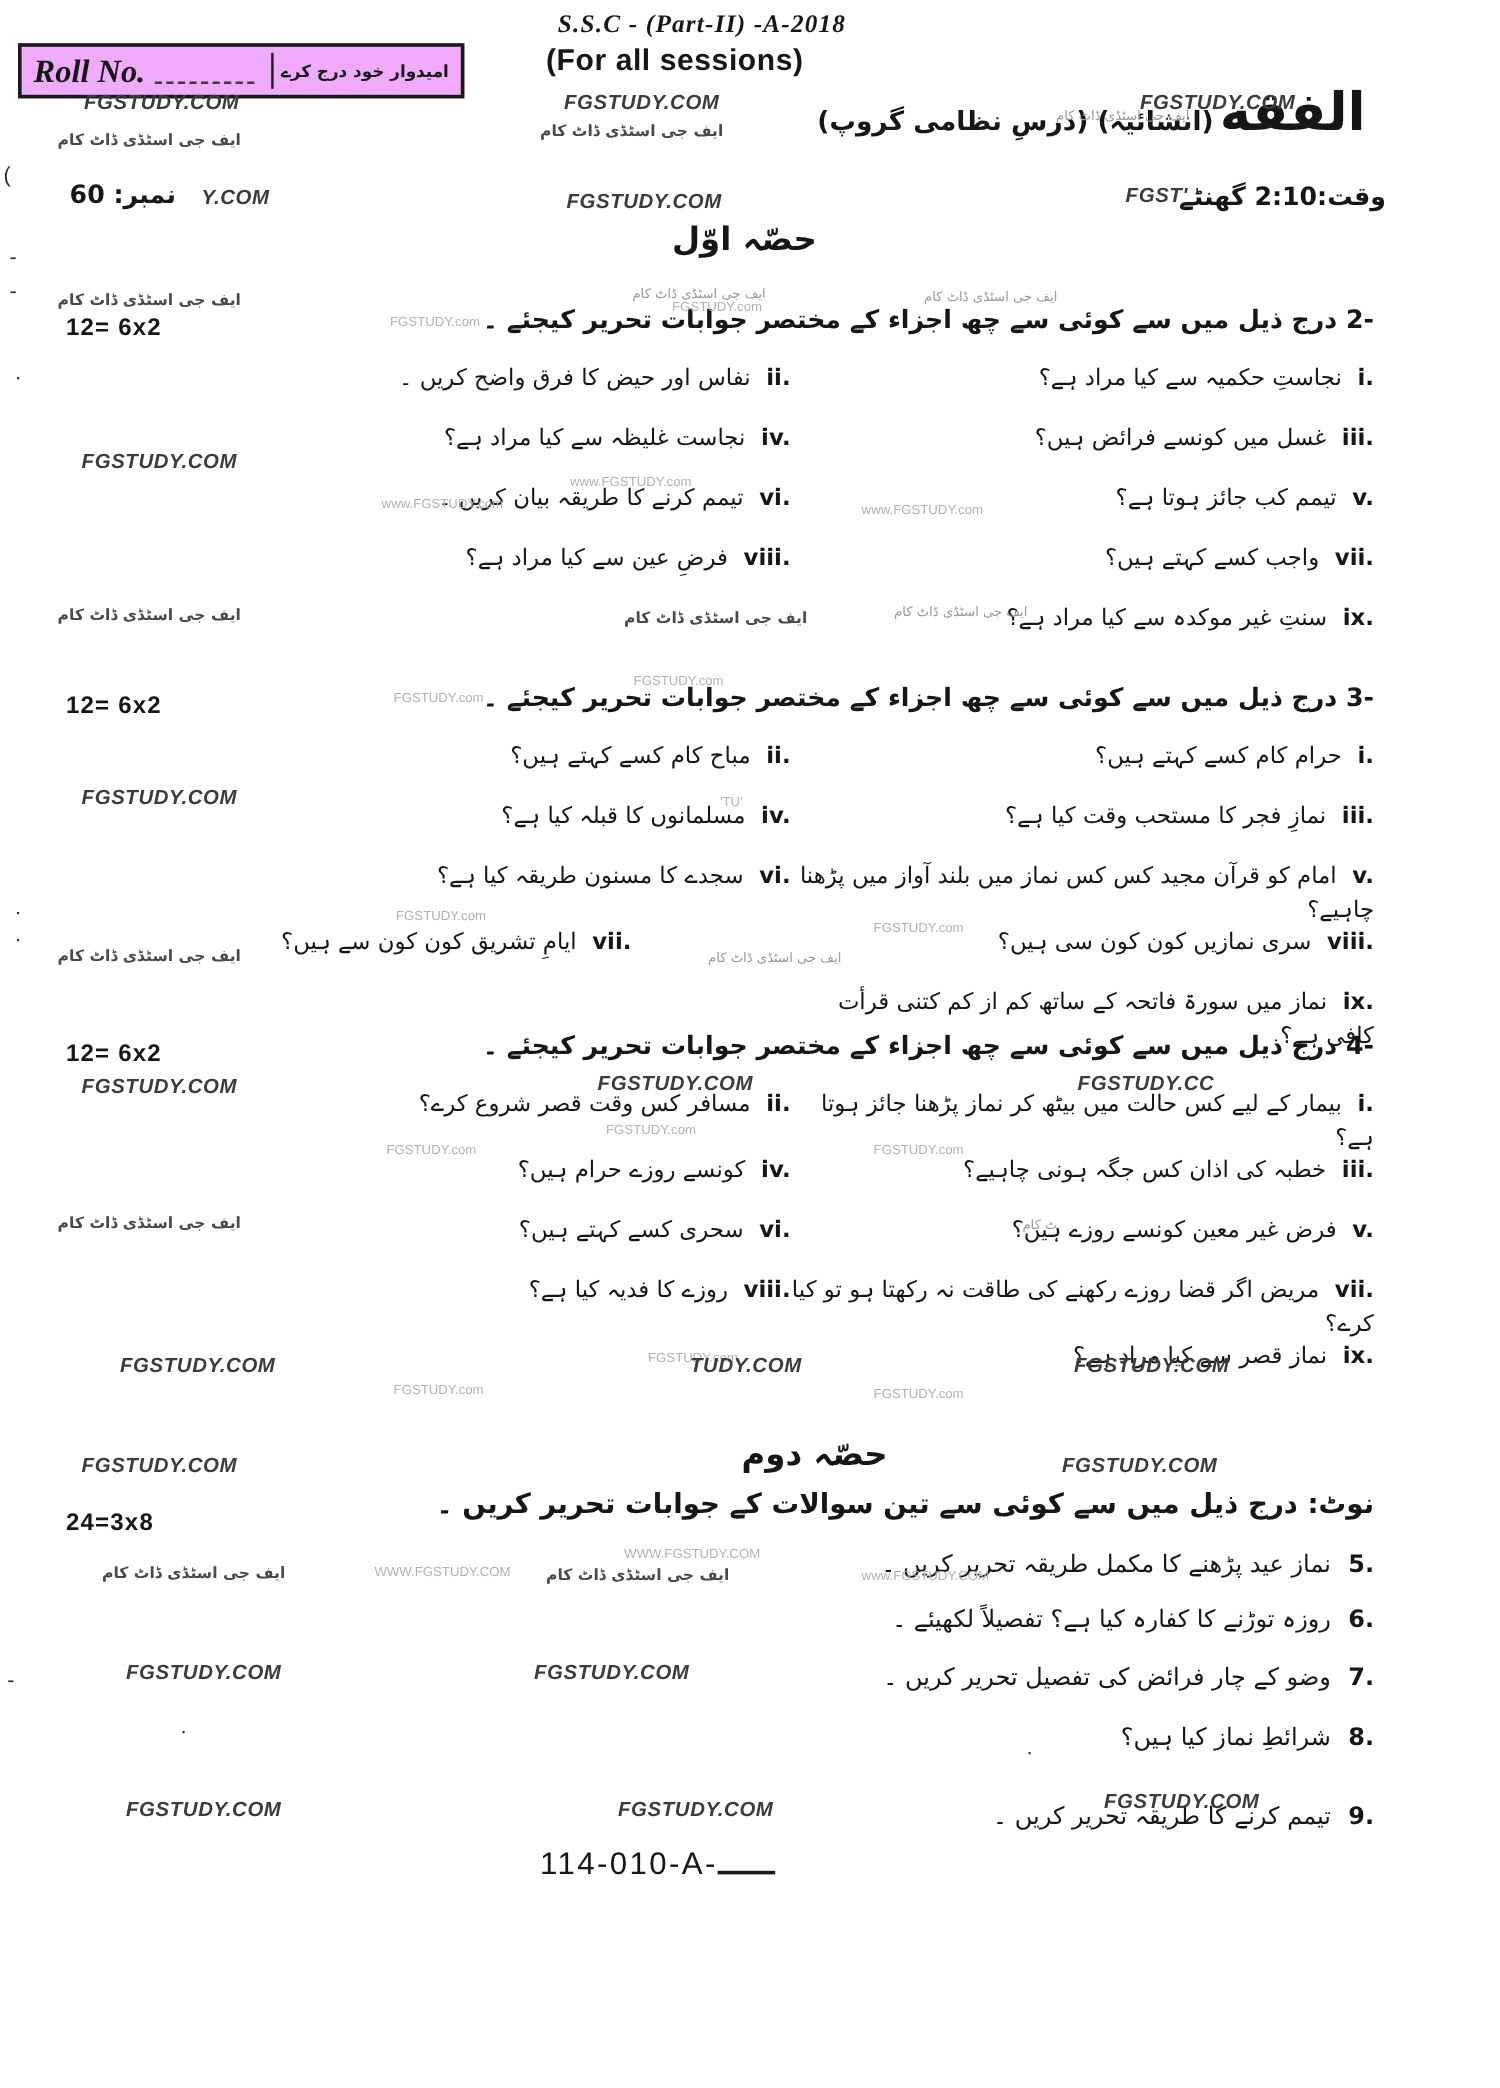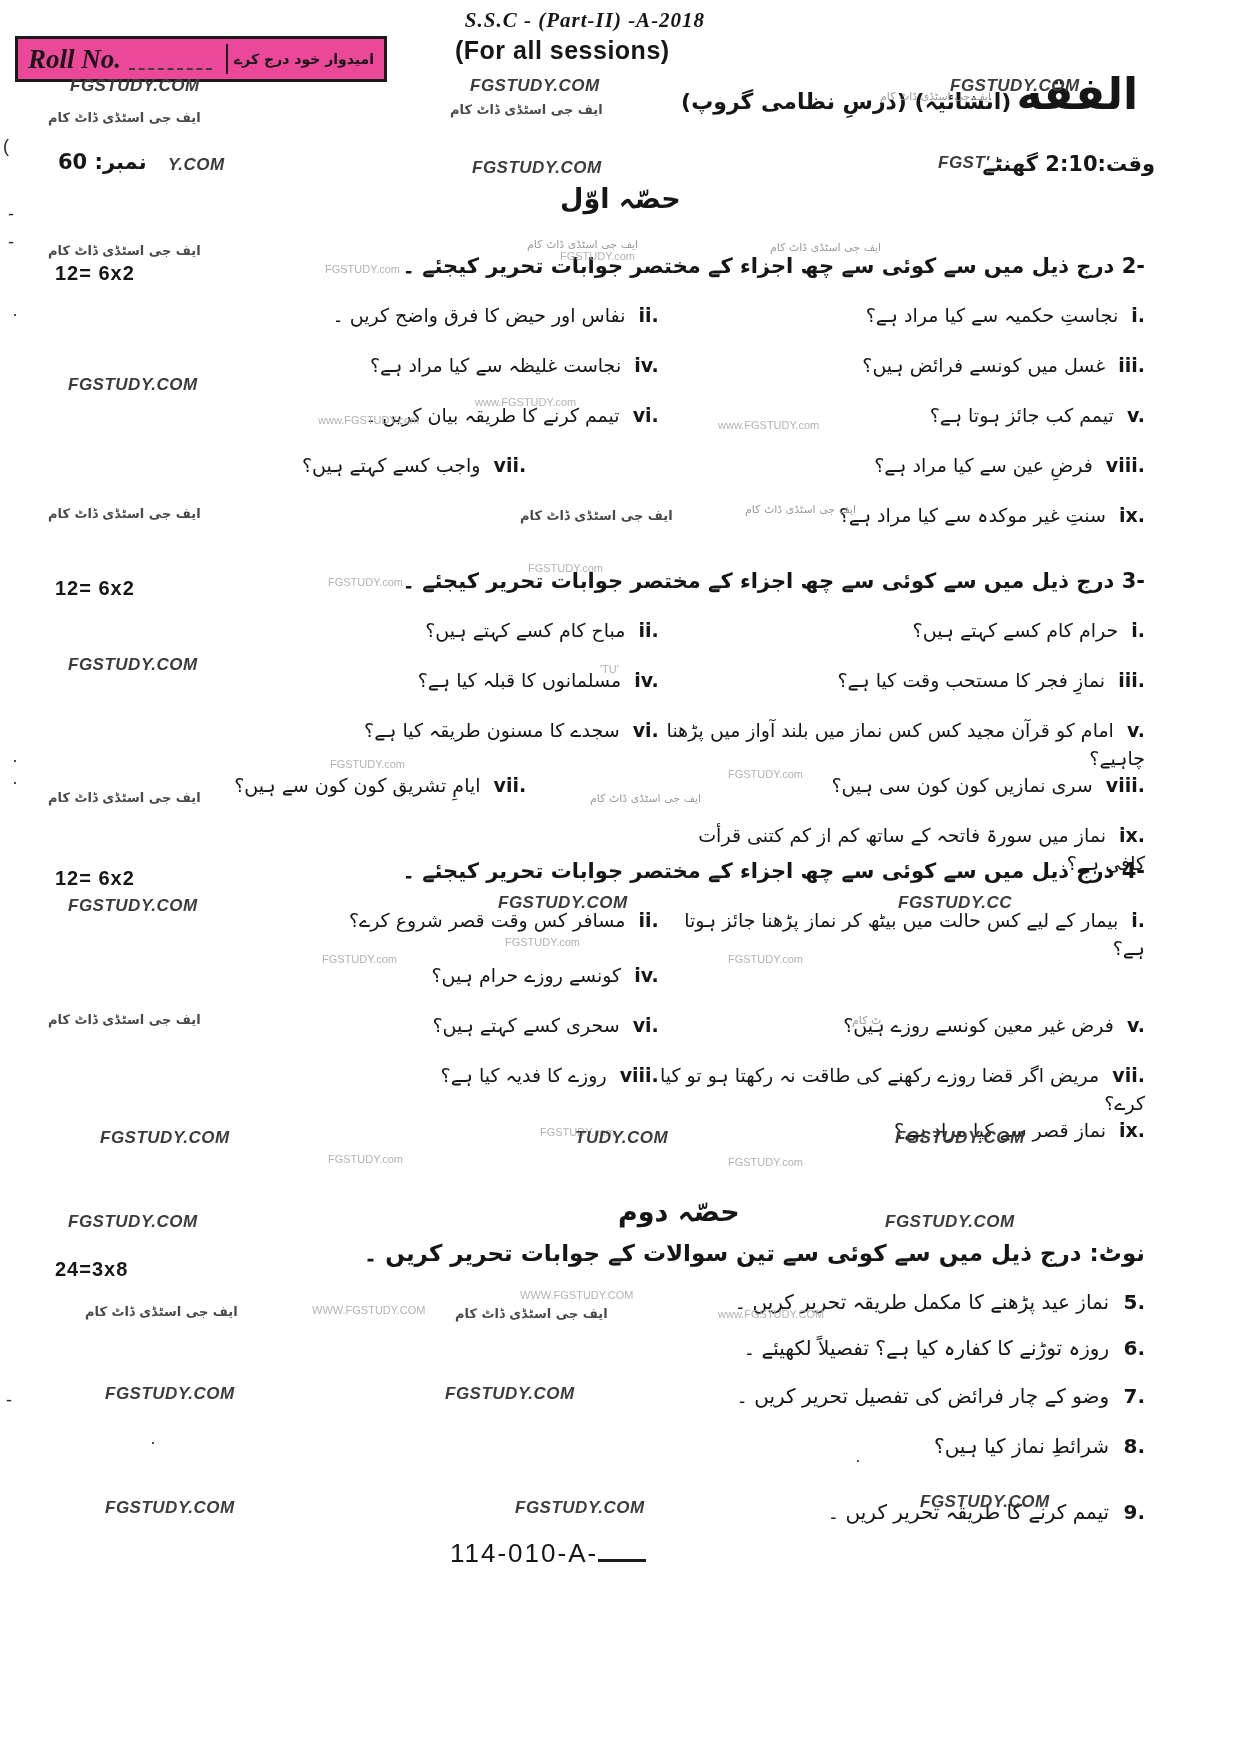--- a/index.html
+++ b/index.html
@@ -3,21 +3,21 @@
 <meta charset="utf-8">
 <style>
   html,body{margin:0;padding:0;background:#e8e8e8;}
   #page{position:relative;width:1250px;height:1740px;background:#ffffff;margin:0 auto;
         font-family:"Liberation Sans",sans-serif;color:var(--ink,#161616);overflow:hidden;}
   .urdu{font-family:"DejaVu Sans",sans-serif;}
   
   .examcode{position:absolute;top:8px;left:0;width:1170px;text-align:center;
             font-family:"Liberation Serif",serif;font-style:italic;font-weight:700;font-size:21px;letter-spacing:1px;}
   .rollbox{position:absolute;left:15px;top:36px;width:372px;height:46px;border:3px solid #1a1a1a;
-           display:flex;align-items:center;padding:0 10px;box-sizing:border-box;background:#ec4899;}
+           display:flex;align-items:center;padding:0 10px;box-sizing:border-box;background:#f0abfc;}
   .rolllabel{font-family:"Liberation Serif",serif;font-style:italic;font-weight:700;font-size:27px;}
   .blankline{flex:1;height:20px;border-bottom:2px dashed #3d3d3d;margin:0 8px;}
   .rolldivider{width:2px;height:30px;background:#1a1a1a;margin:0 6px;}
   .rollhint{font-size:14px;font-weight:700;}
   .sessions{position:absolute;left:455px;top:36px;font-size:25px;font-weight:700;letter-spacing:0.5px;}
   .subject{position:absolute;right:112px;top:72px;text-align:right;white-space:nowrap;direction:rtl;}
   .subject .main{font-size:44px;font-weight:700;line-height:1;}
   .subject .sub{font-size:22px;font-weight:700;}
   .timeline{position:absolute;right:95px;top:152px;font-size:21px;font-weight:700;direction:rtl;}
   .marksline{position:absolute;left:58px;top:150px;font-size:21px;font-weight:700;direction:rtl;}
@@ -106,25 +106,25 @@
         </div>
         <div class="qrow">
           <div class="cell cell-left">
             <div class="qitem urdu" dir="rtl"><span class="rnum" dir="ltr">vi.</span> <span>تیمم کرنے کا طریقہ بیان کریں ۔</span></div>
           </div>
           <div class="cell cell-right">
             <div class="qitem urdu" dir="rtl"><span class="rnum" dir="ltr">v.</span> <span>تیمم کب جائز ہوتا ہے؟</span></div>
           </div>
         </div>
         <div class="qrow">
+          <div class="cell cell-left">
+            <div class="qitem urdu" dir="rtl"><span class="rnum" dir="ltr">viii.</span> <span>فرضِ عین سے کیا مراد ہے؟</span></div>
+          </div>
           <div class="cell cell-right">
             <div class="qitem urdu" dir="rtl"><span class="rnum" dir="ltr">vii.</span> <span>واجب کسے کہتے ہیں؟</span></div>
-          </div>
-          <div class="cell cell-left">
-            <div class="qitem urdu" dir="rtl"><span class="rnum" dir="ltr">viii.</span> <span>فرضِ عین سے کیا مراد ہے؟</span></div>
           </div>
         </div>
         <div class="qrow">
           <div class="cell cell-left"></div>
           <div class="cell cell-right">
             <div class="qitem urdu" dir="rtl"><span class="rnum" dir="ltr">ix.</span> <span>سنتِ غیر موکدہ سے کیا مراد ہے؟</span></div>
           </div>
         </div>
       </section>
       <section class="qblock">
@@ -176,20 +176,23 @@
           <div class="cell cell-left">
             <div class="qitem urdu" dir="rtl"><span class="rnum" dir="ltr">ii.</span> <span>مسافر کس وقت قصر شروع کرے؟</span></div>
           </div>
           <div class="cell cell-right">
             <div class="qitem urdu" dir="rtl"><span class="rnum" dir="ltr">i.</span> <span>بیمار کے لیے کس حالت میں بیٹھ کر نماز پڑھنا جائز ہوتا ہے؟</span></div>
           </div>
         </div>
         <div class="qrow">
           <div class="cell cell-left">
             <div class="qitem urdu" dir="rtl"><span class="rnum" dir="ltr">iv.</span> <span>کونسے روزے حرام ہیں؟</span></div>
+          </div>
+          <div class="cell cell-right">
+            <div class="qitem urdu" dir="rtl"><span class="rnum" dir="ltr">iii.</span> <span>خطبہ کی اذان کس جگہ ہونی چاہیے؟</span></div>
           </div>
         </div>
         <div class="qrow">
           <div class="cell cell-left">
             <div class="qitem urdu" dir="rtl"><span class="rnum" dir="ltr">vi.</span> <span>سحری کسے کہتے ہیں؟</span></div>
           </div>
           <div class="cell cell-right">
             <div class="qitem urdu" dir="rtl"><span class="rnum" dir="ltr">v.</span> <span>فرض غیر معین کونسے روزے ہیں؟</span></div>
           </div>
         </div>

